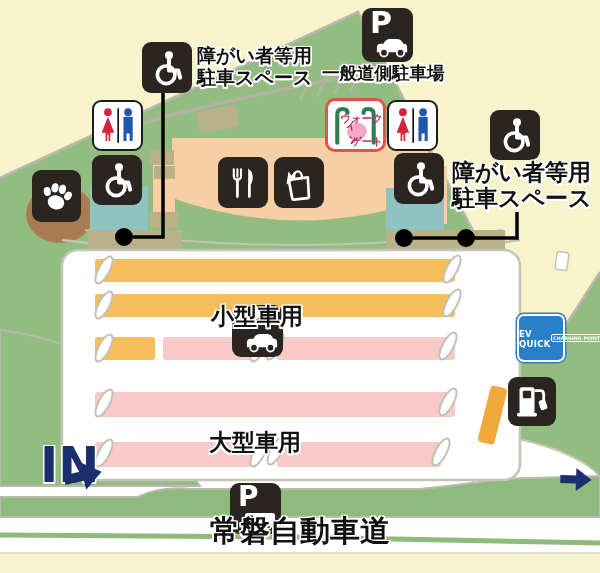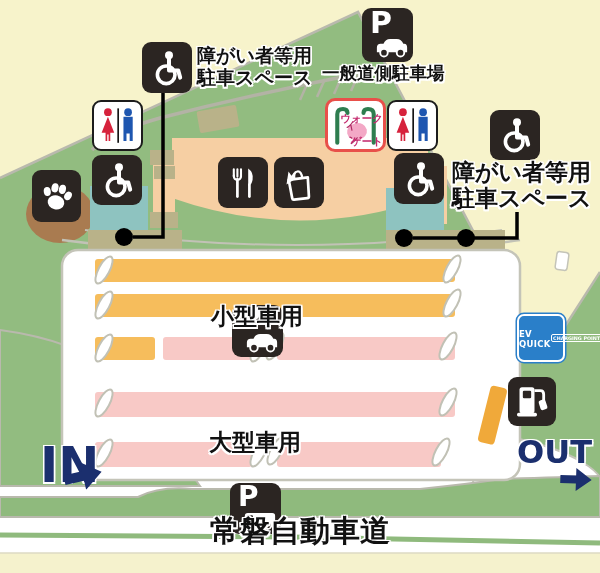--- a/index.html
+++ b/index.html
@@ -282,20 +282,19 @@
       <path d="M27,11 H34 Q38,11 38,15.5 V23" stroke="#fff" stroke-width="3.4" fill="none"></path>
       <rect x="33" y="22" width="8.5" height="12" rx="2.5" fill="#fff" transform="rotate(-18 37 28)"></rect>
     </svg>
   </div>
 
   <div class="navy-label" style="left:40px;top:437px;font-size:49px;">IN</div>
   <svg class="arrow" style="left:44px;top:462px;transform:rotate(-13deg);" width="78" height="28" viewBox="0 0 30 22">
     <polygon points="0,7.2 15,7.2 15,0 30,11 15,22 15,14.8 0,14.8" fill="#1b2f6e"></polygon>
   </svg>
 
-  <div class="navy-label" style="left:517px;top:433px;font-size:32px;">OUT</div>
   <svg class="arrow" style="left:556px;top:468px;transform:rotate(2deg);" width="40" height="23" viewBox="0 0 30 22">
     <polygon points="0,7.2 15,7.2 15,0 30,11 15,22 15,14.8 0,14.8" fill="#1b2f6e"></polygon>
   </svg>
 
   <div class="jp-label" style="left:0;top:514px;width:600px;text-align:center;font-size:30px;white-space:nowrap;">常磐自動車道</div>
 
 </div>
 
 </body></html>

